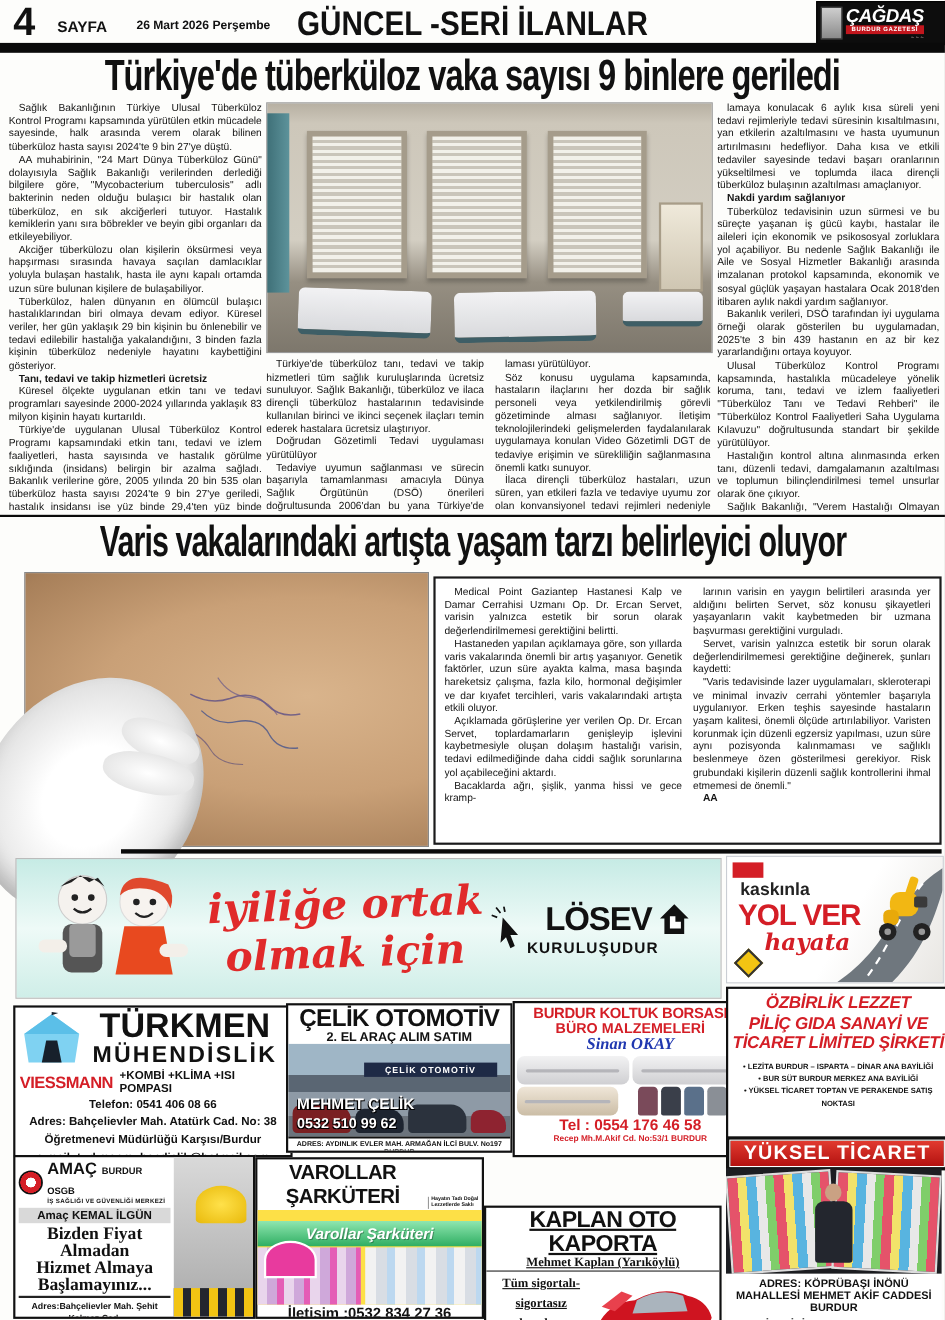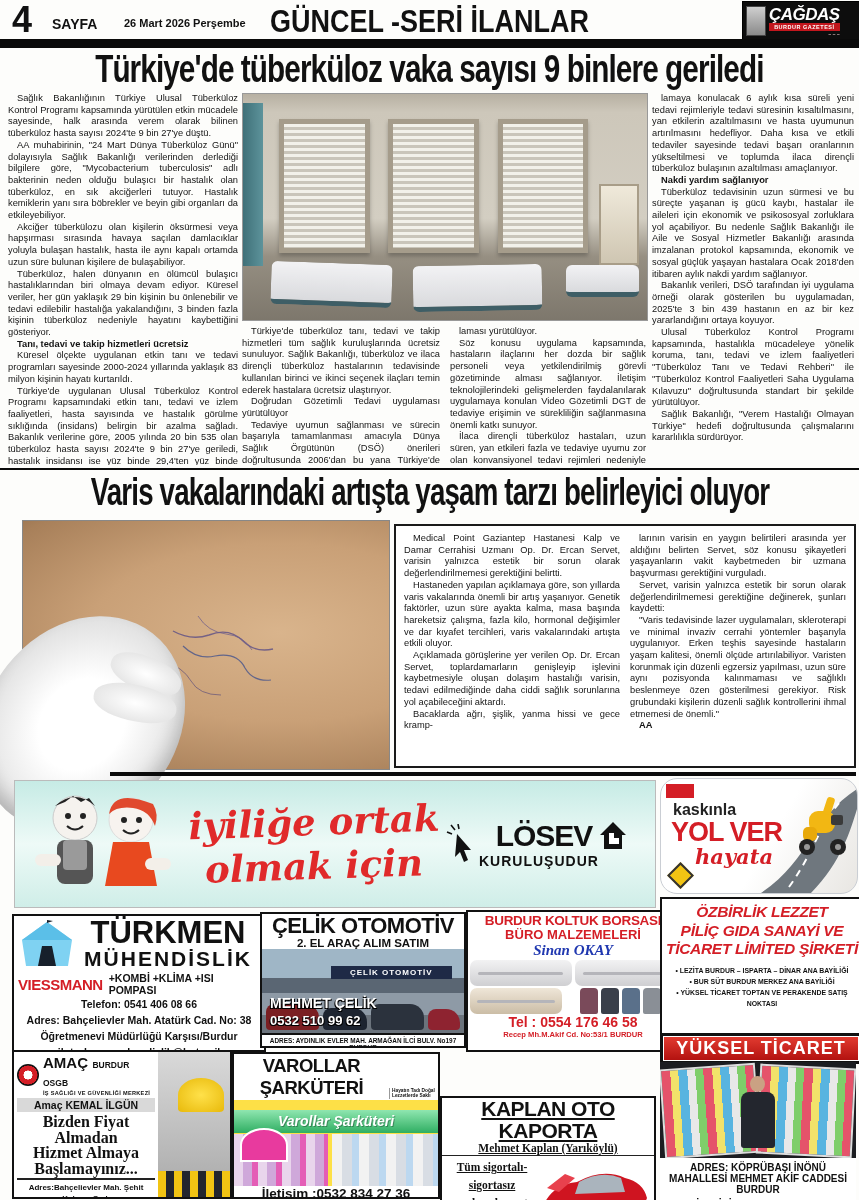--- a/index.html
+++ b/index.html
@@ -186,20 +186,21 @@
     <p>laması yürütülüyor.</p>
     <p>Söz konusu uygulama kapsamında, hastaların ilaçlarını her dozda bir sağlık personeli veya yetkilendirilmiş görevli gözetiminde alması sağlanıyor. İletişim teknolojilerindeki gelişmelerden faydalanılarak uygulamaya konulan Video Gözetimli DGT de tedaviye erişimin ve sürekliliğin sağlanmasına önemli katkı sunuyor.</p>
     <p>İlaca dirençli tüberküloz hastaları, uzun süren, yan etkileri fazla ve tedaviye uyumu zor olan konvansiyonel tedavi rejimleri nedeniyle öncelikli grup olarak ele alınıyor. Bakanlık, bu kapsamda uygu-</p>
   </div>
   <div class="abs txt" style="left:652px;top:93px;width:202px;height:372px;">
     <p>lamaya konulacak 6 aylık kısa süreli yeni tedavi rejimleriyle tedavi süresinin kısaltılmasını, yan etkilerin azaltılmasını ve hasta uyumunun artırılmasını hedefliyor. Daha kısa ve etkili tedaviler sayesinde tedavi başarı oranlarının yükseltilmesi ve toplumda ilaca dirençli tüberküloz bulaşının azaltılması amaçlanıyor.</p>
     <p class="sub">Nakdi yardım sağlanıyor</p>
     <p>Tüberküloz tedavisinin uzun sürmesi ve bu süreçte yaşanan iş gücü kaybı, hastalar ile aileleri için ekonomik ve psikososyal zorluklara yol açabiliyor. Bu nedenle Sağlık Bakanlığı ile Aile ve Sosyal Hizmetler Bakanlığı arasında imzalanan protokol kapsamında, ekonomik ve sosyal güçlük yaşayan hastalara Ocak 2018'den itibaren aylık nakdi yardım sağlanıyor.</p>
     <p>Bakanlık verileri, DSÖ tarafından iyi uygulama örneği olarak gösterilen bu uygulamadan, 2025'te 3 bin 439 hastanın en az bir kez yararlandığını ortaya koyuyor.</p>
     <p>Ulusal Tüberküloz Kontrol Programı kapsamında, hastalıkla mücadeleye yönelik koruma, tanı, tedavi ve izlem faaliyetleri "Tüberküloz Tanı ve Tedavi Rehberi" ile "Tüberküloz Kontrol Faaliyetleri Saha Uygulama Kılavuzu" doğrultusunda standart bir şekilde yürütülüyor.</p>
+    <p>Hastalığın kontrol altına alınmasında erken tanı, düzenli tedavi, damgalamanın azaltılması ve toplumun bilinçlendirilmesi temel unsurlar olarak öne çıkıyor.</p>
     <p>Sağlık Bakanlığı, "Verem Hastalığı Olmayan Türkiye" hedefi doğrultusunda çalışmalarını kararlılıkla sürdürüyor.</p>
 
   </div>
 
   <div class="abs hr-black" style="left:0;top:468px;width:859px;height:2px;"></div>
 
   <div class="abs hl hl2" style="left:0;top:474px;width:859px;">
     <span>Varis vakalarındaki artışta yaşam tarzı belirleyici oluyor</span>
   </div>
 
@@ -263,21 +264,21 @@
         <span class="brand">LÖSEV</span>
         <svg width="34" height="34" viewBox="0 0 34 34">
           <path d="M4 16 L17 3 L30 16 L26 16 L26 30 L8 30 L8 16 Z" fill="#111"></path>
           <path d="M13 14 L13 25 L23 25 L23 19 L18 19 L18 14 Z" fill="#fff"></path>
         </svg>
       </div>
       <div class="brandsub">KURULUŞUDUR</div>
     </div>
   </div>
 
-  <div class="abs kask" style="left:660px;top:778px;width:196px;height:114px;border-radius:17px;">
+  <div class="abs kask" style="left:660px;top:778px;width:196px;height:114px;">
     <div class="corner"></div>
     <svg width="196" height="114" style="position:absolute;left:0;top:0;">
       <path d="M196 10 C 150 40, 150 80, 100 114 L 150 114 C 180 84, 190 50, 196 30 Z" fill="#6f777e"></path>
       <path d="M178 24 C 158 48, 150 78, 128 108" stroke="#fff" stroke-width="2" stroke-dasharray="7 6" fill="none"></path>
     </svg>
     <div class="k1" style="position:absolute;left:12px;top:22px;">kaskınla</div>
     <div class="k2" style="position:absolute;left:10px;top:40px;">YOL VER</div>
     <div class="k3" style="position:absolute;left:34px;top:68px;">hayata</div>
     <svg width="62" height="64" viewBox="0 0 62 64" style="position:absolute;right:4px;top:14px;">
       <rect x="18" y="18" width="26" height="22" rx="9" fill="#f2b713"></rect>

